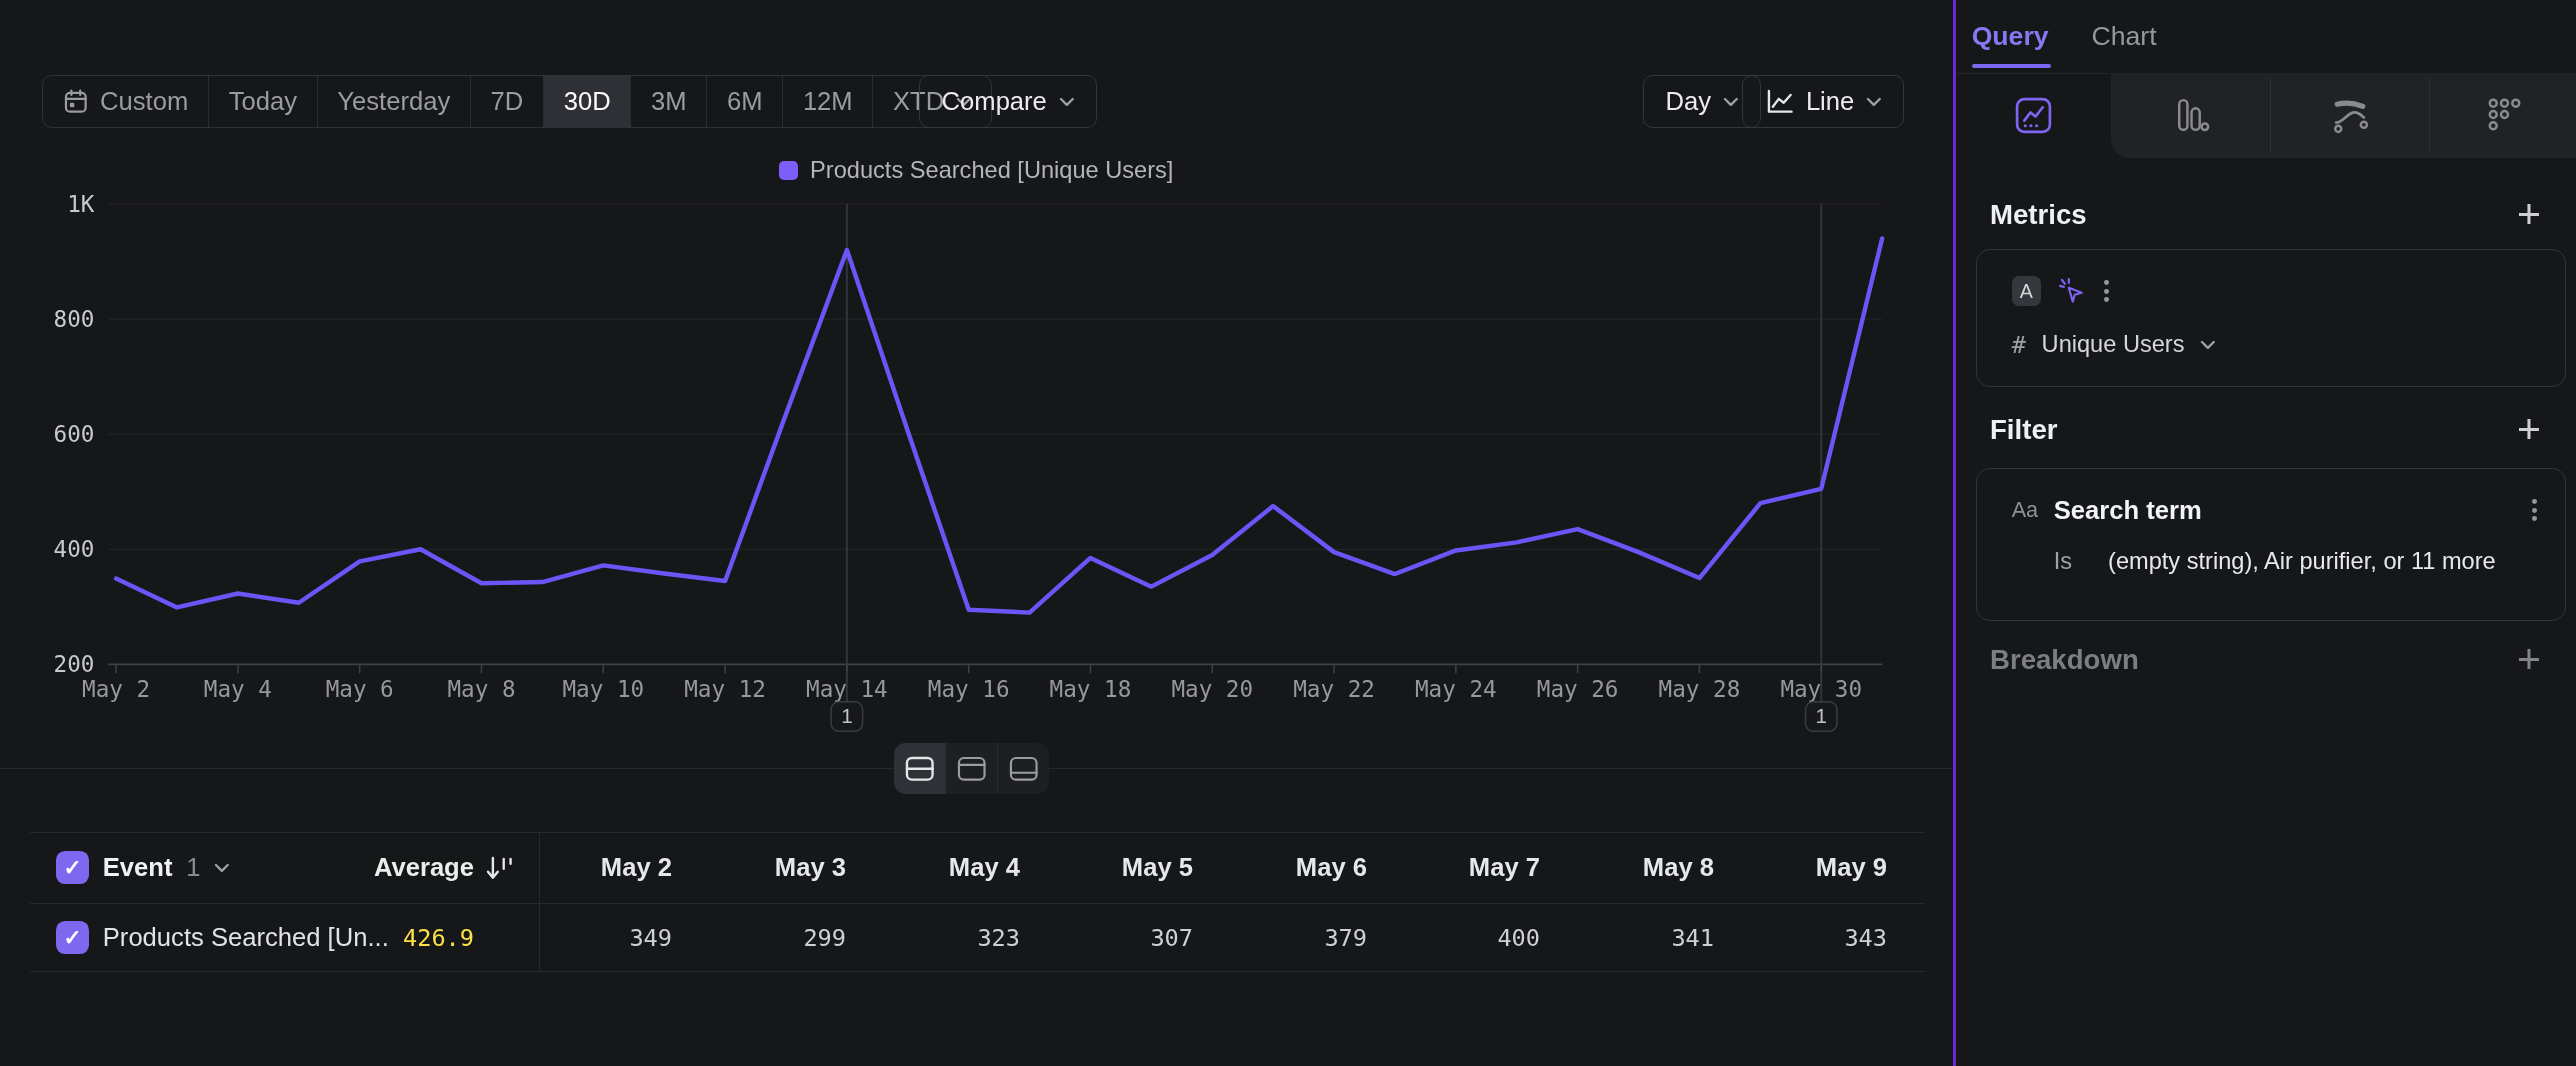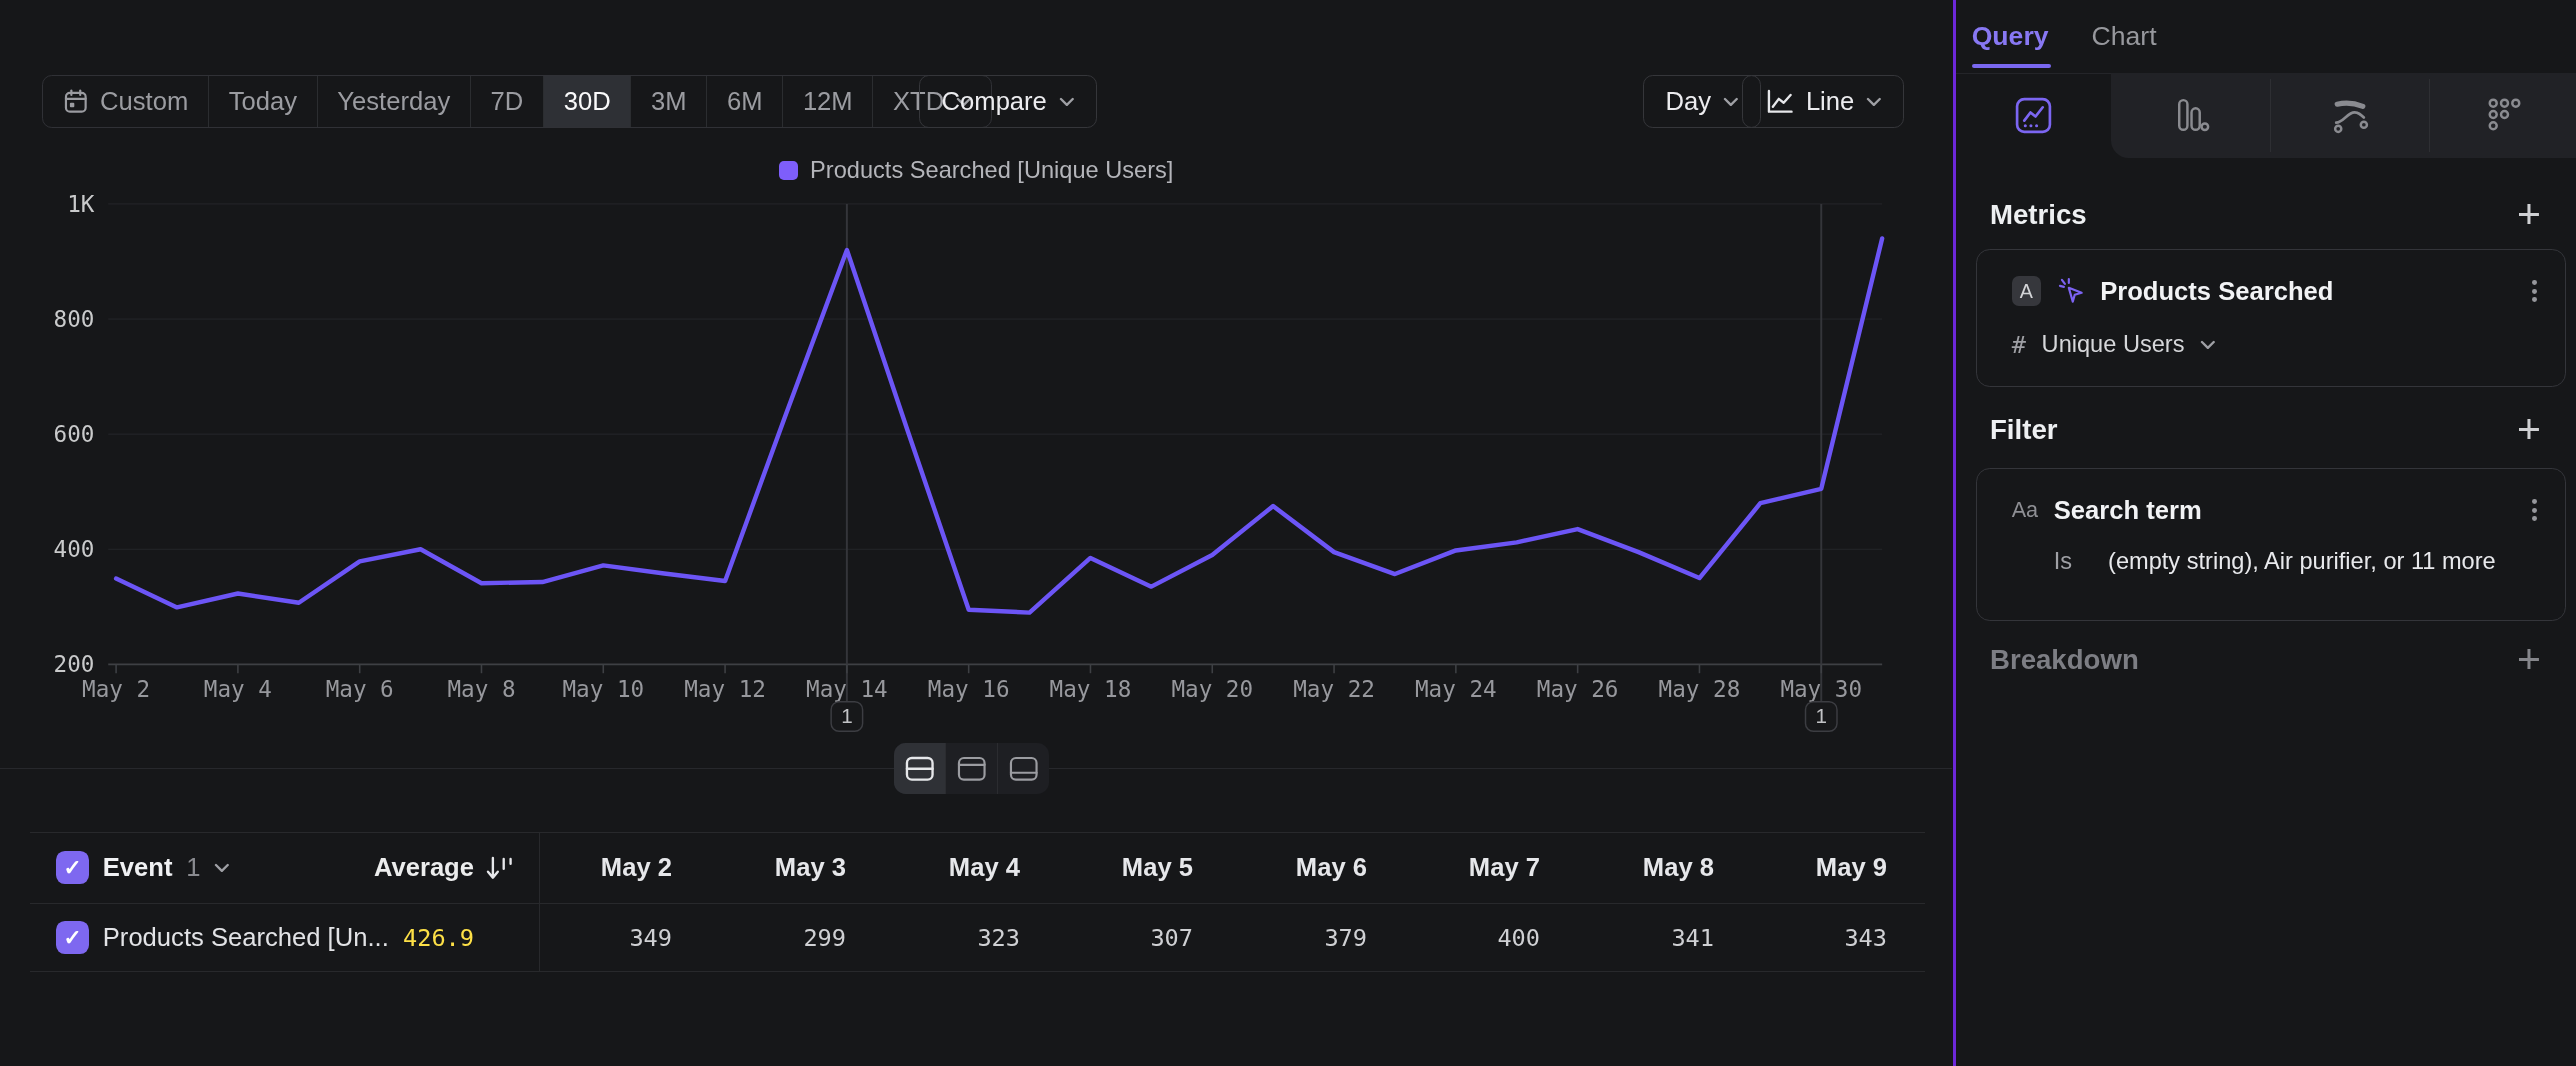--- a/index.html
+++ b/index.html
@@ -341,21 +341,20 @@
       <span class="p-sec-title">Metrics</span>
       <span class="p-plus">+</span>
     </div>
     <div class="p-card" style="top:249px; height:138px;">
       <div class="card-row" style="top:21.6px;">
         <span class="letter-badge">A</span>
         <svg width="27.6" height="27.6" viewBox="0 0 28 28">
           <path d="M12 11 L25 16 L18 18 L16 25 Z" fill="none" stroke="#7c63f2" stroke-width="2.2" stroke-linejoin="round"></path>
           <path d="M3 9 L7 10 M5 3 L8 7 M12 2 L12 6" stroke="#7c63f2" stroke-width="2.2" stroke-linecap="round" fill="none"></path>
         </svg>
-        <span class="card-title">Products Searched</span>
         <span class="kebab">
             <i></i>
             <i></i>
             <i></i>
           </span>
       </div>
       <div class="card-row" style="top:75px;">
         <span class="sub-label mono">#</span>
         <span class="sub-value">Unique Users</span>
         <svg class="chev" viewBox="0 0 16 10">

